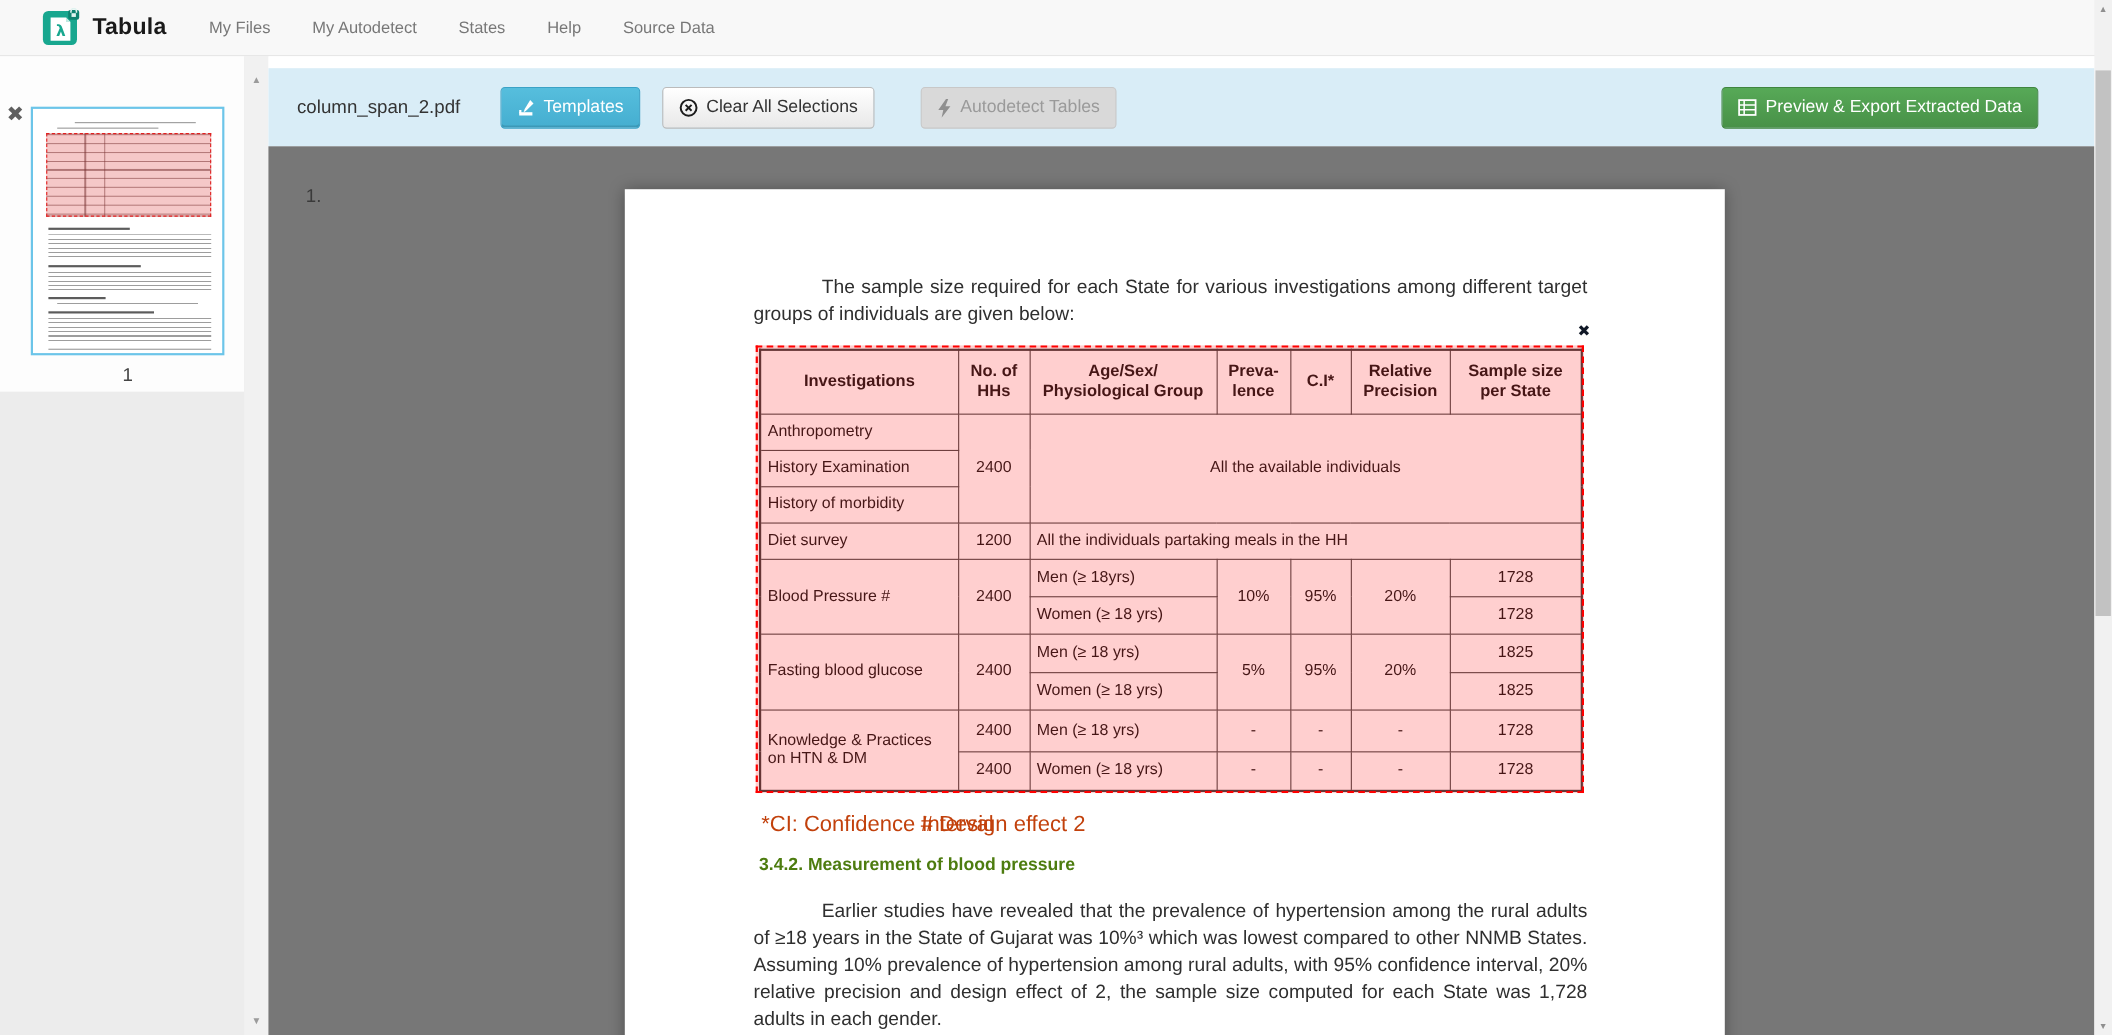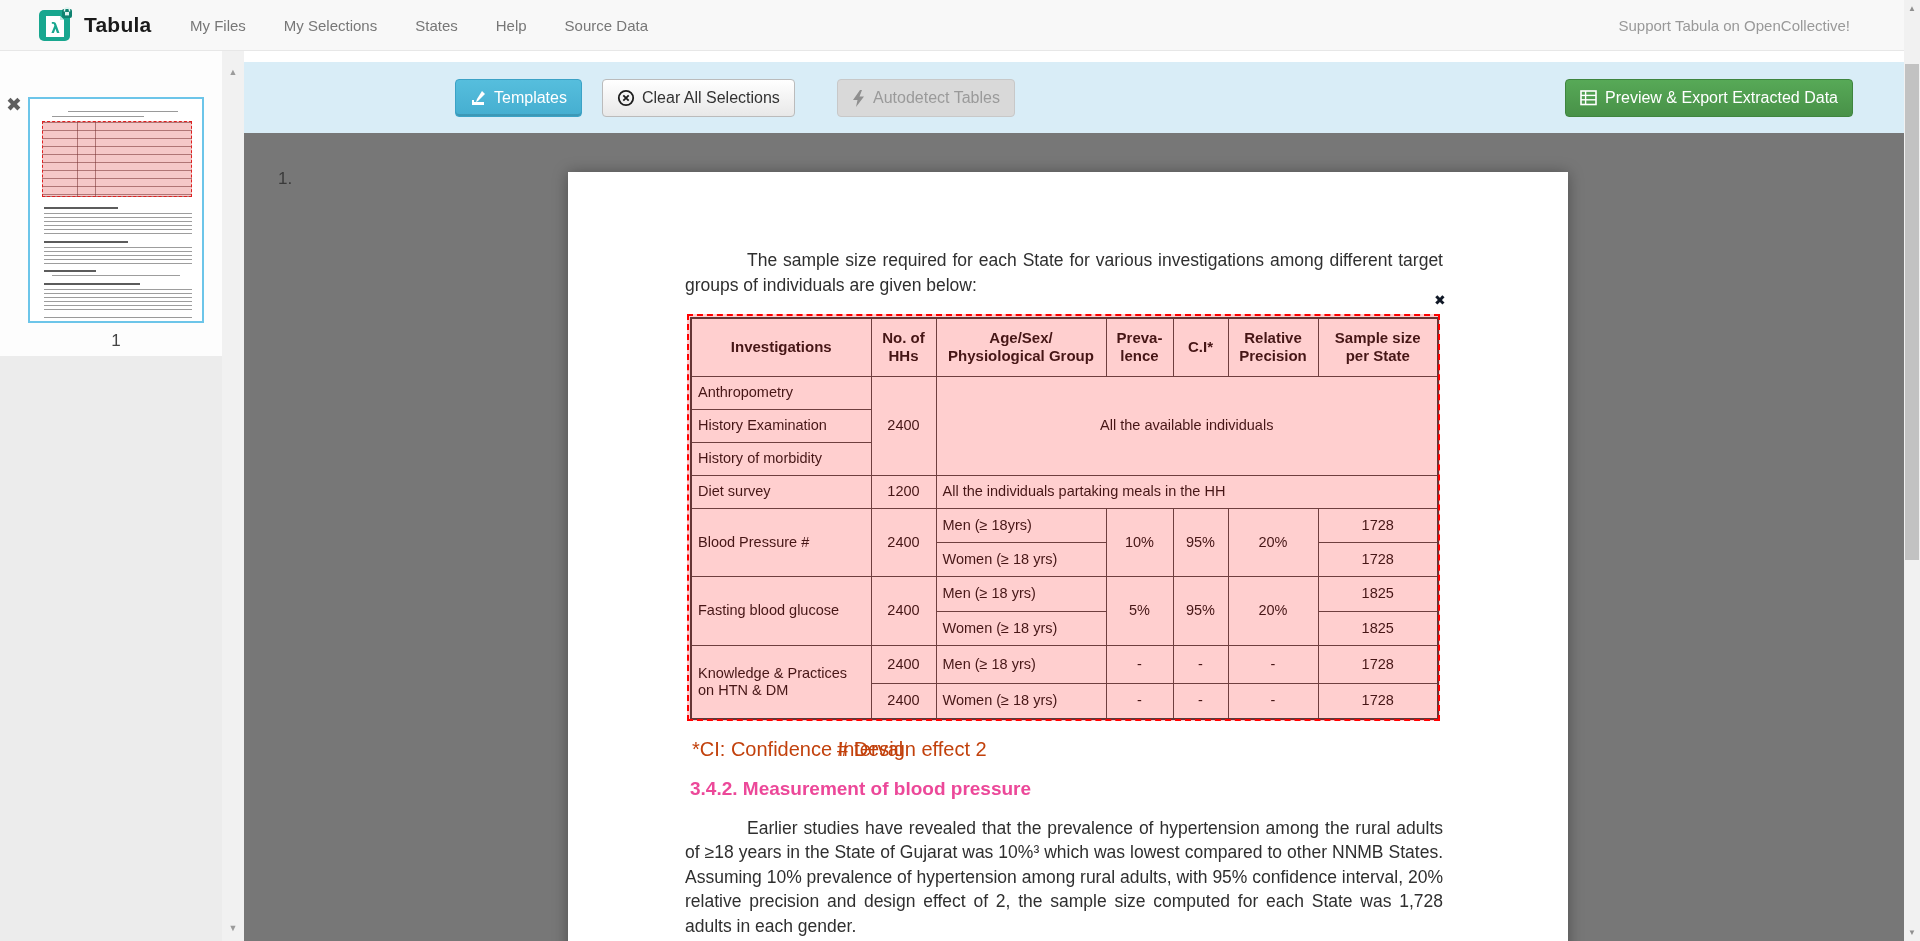--- a/index.html
+++ b/index.html
@@ -64,21 +64,21 @@
   table.xtable th { font-size:15px; font-weight:bold; text-align:center; vertical-align:middle;
     white-space:pre-line; height:58px; line-height:18px; }
   table.xtable td { font-size:14.5px; padding:2px 6px; vertical-align:middle; text-align:left; line-height:17px; }
   table.xtable td.c { text-align:center; padding:2px 2px; }
 
   .selection-overlay { position:absolute; left:119px; top:142px; width:753px; height:407px;
     background:rgba(255,0,0,.19); border:2px dashed #ff0000; z-index:5; cursor:move; }
 
   .footnote { position:absolute; left:124px; top:566px; font-size:20px; color:#c2410c; }
   .footnote .fn2 { position:absolute; left:145px; top:0; white-space:nowrap;text-align:right; }
-  .section-heading { position:absolute; left:122px; top:606px; font-size:19px; font-weight:bold; color:#ec4899; }
+  .section-heading { position:absolute; left:122px; top:606px; font-size:16px; font-weight:bold; color:#4d7c0f; }
   .body-paragraph { position:absolute; left:117px; top:644px; width:758px; font-size:17.5px; line-height:24.4px;
     text-align:justify; text-indent:62px; color:#2f2f2f; }
 
   
   .page-scrollbar { position:absolute; right:0; top:0; width:16px; height:941px; background:#f1f1f1; z-index:40; }
   .page-scrollbar .arr { position:absolute; left:0; width:16px; text-align:center; font-size:8px; color:#8f8f8f; cursor:pointer; }
   .page-scroll-thumb { position:absolute; left:1px; top:64px; width:14px; height:496px; background:#c2c2c2; cursor:grab; }
 
   svg { display:block; }
 </style>
@@ -95,26 +95,25 @@
         <text x="13" y="26" font-size="14" font-family="DejaVu Sans, sans-serif" fill="#18a78f" font-weight="bold">λ</text>
         <rect x="24" y="2" width="10" height="9" rx="2" fill="#0e8270"></rect>
         <path d="M26.5 4.5 v-1.2 a2.5 2.5 0 0 1 5 0 v1.2" fill="none" stroke="#dff3ef" stroke-width="1.4"></path>
         <rect x="27" y="5" width="4" height="3.4" fill="#dff3ef"></rect>
       </svg>
     </span>
     <span class="brand-name">Tabula</span>
   </div>
   <div class="nav-links">
     <span class="nav-link">My Files</span>
-    <span class="nav-link">My Selections</span>
+    <span class="nav-link">My Autodetect</span>
     <span class="nav-link">States</span>
     <span class="nav-link">Help</span>
     <span class="nav-link">Source Data</span>
   </div>
-  <span class="support-link">Support Tabula on OpenCollective!</span>
 </div>
 
 <div class="sidebar">
   <div class="sidebar-pages"></div>
   <span class="thumb-close">✖</span>
 
   <div class="thumb">
     <div class="thumb-inner">
       <div class="t-line" style="left:38px; top:12px; width:110px;"></div>
       <div class="t-line" style="left:22px; top:17px; width:92px;"></div>
@@ -134,20 +133,21 @@
 
   <div class="side-scroll">
     <span class="arr" style="top:16px;">▲</span>
     <span class="arr" style="bottom:8px;">▼</span>
   </div>
 </div>
 
 <div class="main-region">
 
   <div class="toolbar">
+    <span class="file-title">column_span_2.pdf</span>
 
     <div class="btn btn-templates">
       <span>
         <svg width="17" height="17" viewBox="0 0 17 17">
           <polygon points="12,1 15,4 8,11 6,12 7,9" fill="#ffffff"></polygon>
           <rect x="2" y="12" width="12" height="3" fill="#ffffff"></rect>
           <rect x="2" y="10" width="2" height="3" fill="#ffffff"></rect>
         </svg>
       </span>
       <span>Templates</span>

